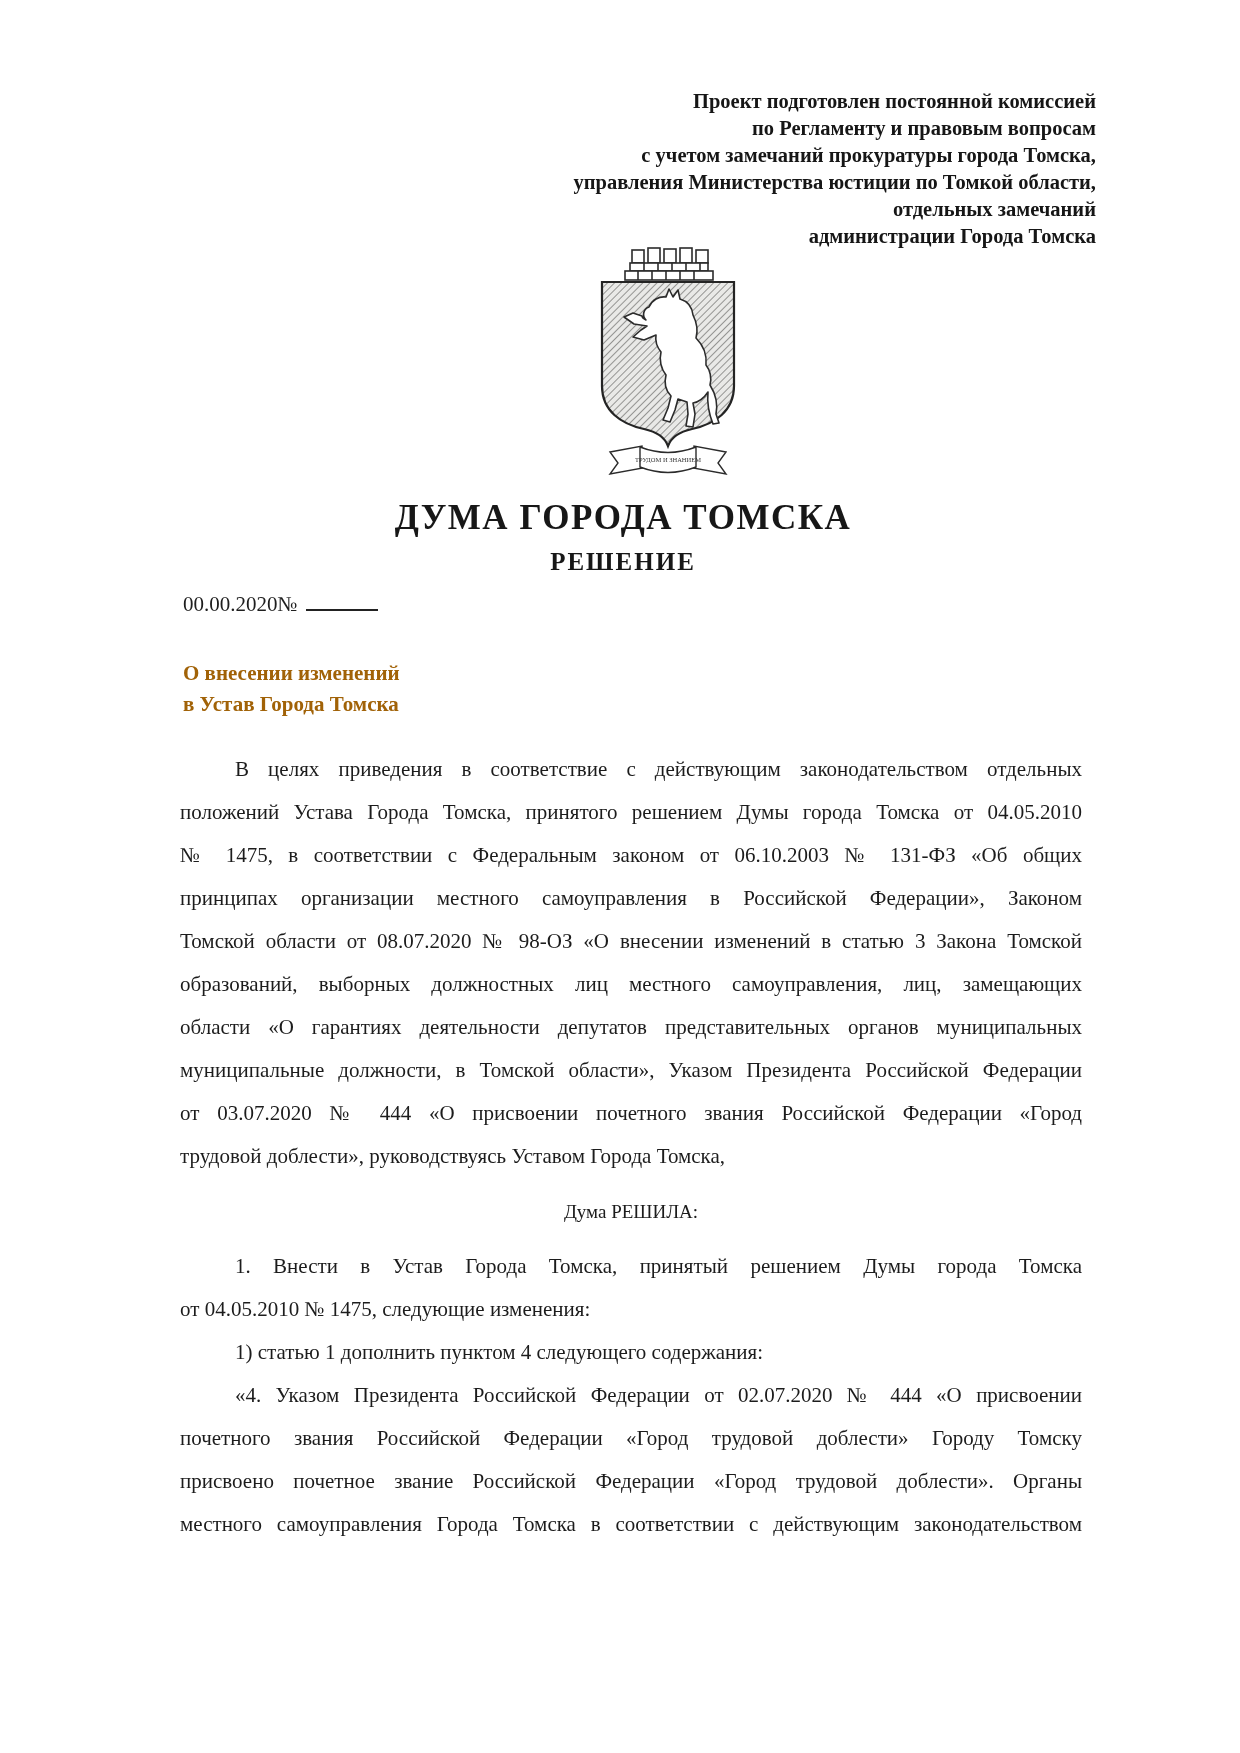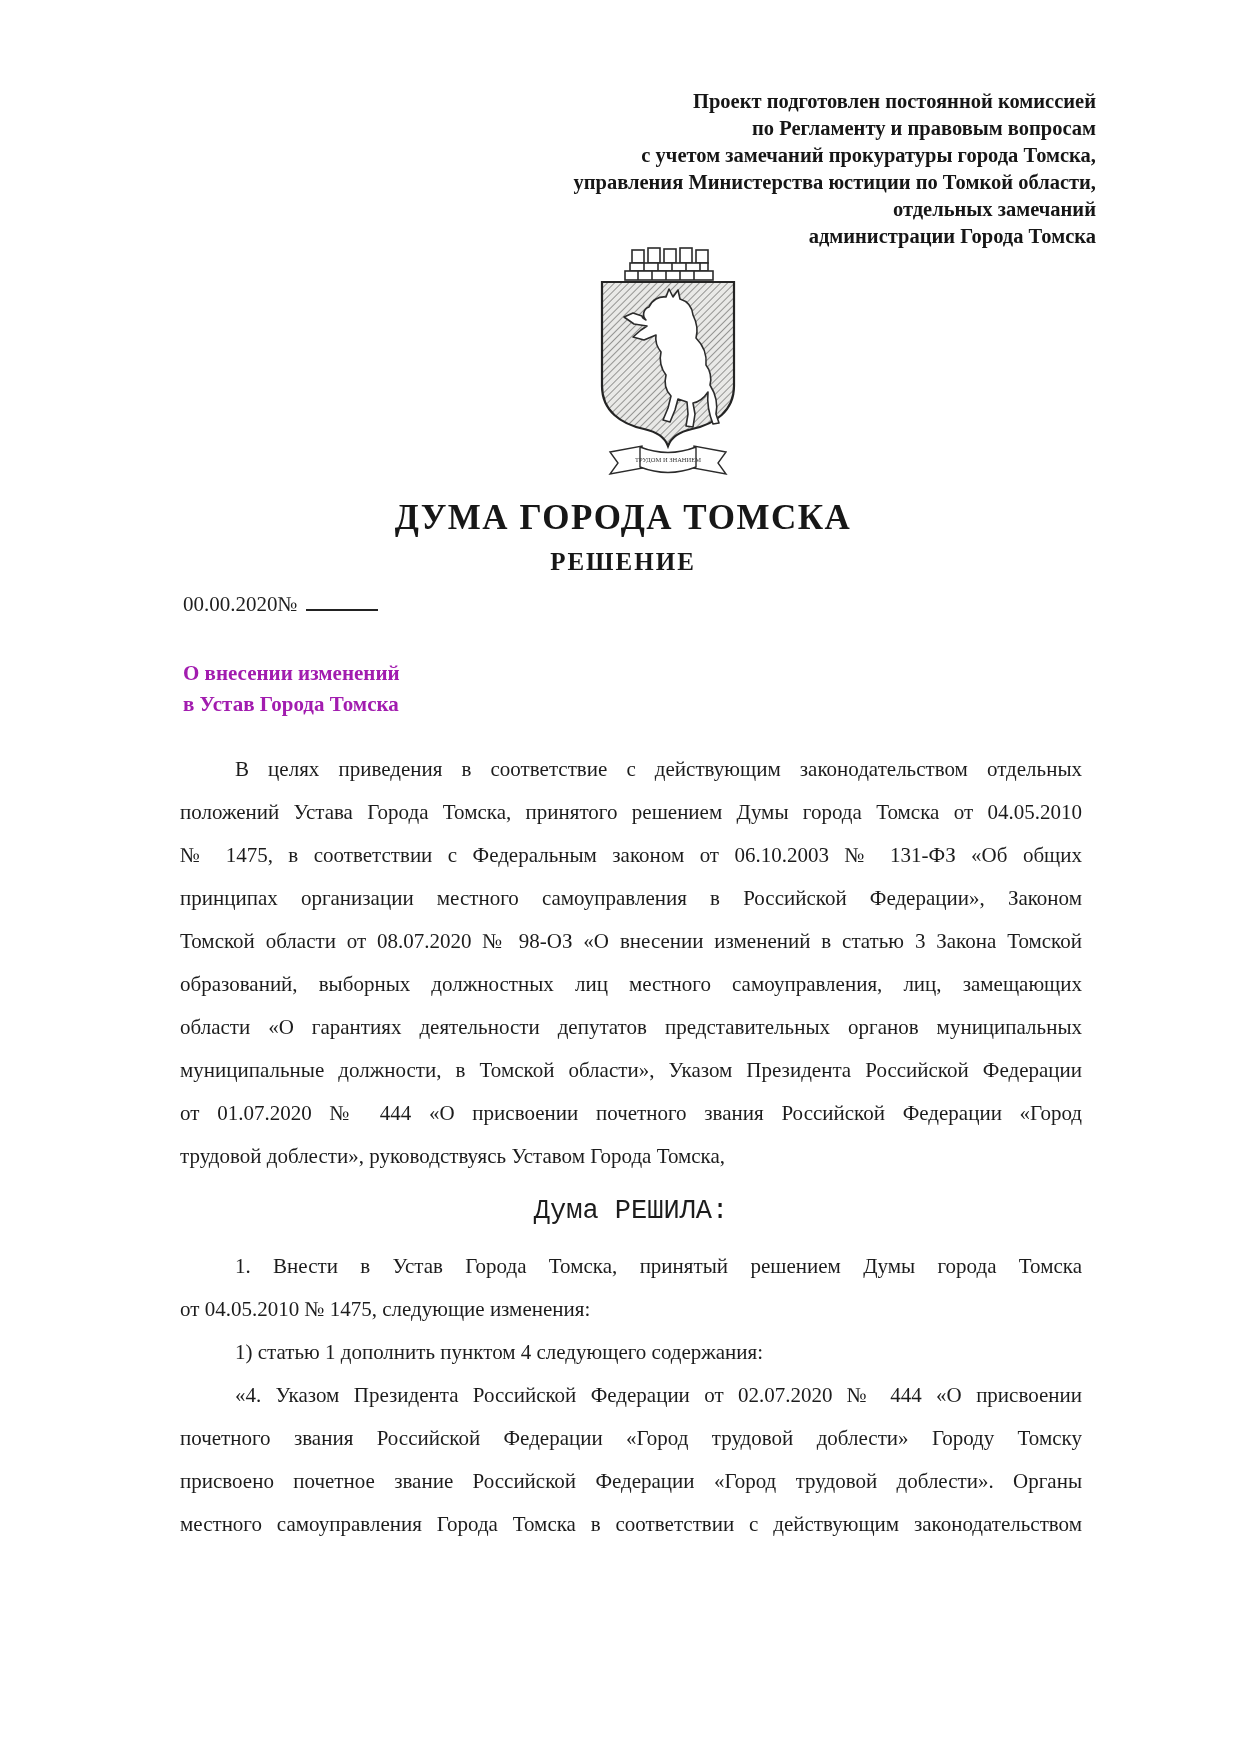--- a/index.html
+++ b/index.html
@@ -77,21 +77,21 @@
     vertical-align: baseline;
   }
 
   .subject {
     position: absolute;
     top: 658px;
     left: 183px;
     font-weight: bold;
     font-size: 21px;
     line-height: 31px;
-    color: #a21caf;
+    color: #a16207;
   }
 
   .content {
     position: absolute;
     top: 748px;
     left: 180px;
     width: 902px;
     font-size: 21px;
     color: #1c1c1c;
   }
@@ -100,24 +100,23 @@
     text-align: justify;
     text-align-last: justify;
     text-justify: inter-word;
     white-space: normal;
   }
   .para > div:first-child { padding-left: 55px; }
   .para.end > div:last-child { text-align-last: left; }   
   .para.single > div { text-align-last: left; }           
   .resolved {
     text-align: center;
-    font-size: 27px;
+    font-size: 19px;
     line-height: 43px;
     margin: 12px 0 12px;
-    font-family: Liberation Mono, monospace;
   }
 </style>
 </head>
 <body>
 
 <div class="page">
 
   <div class="header-note">
       <div class="header-line">Проект подготовлен постоянной комиссией</div>
       <div class="header-line">по Регламенту и правовым вопросам</div>
@@ -191,21 +190,21 @@
   <div class="content">
     <div class="para end">
         <div class="body-line">В целях приведения в соответствие с действующим законодательством отдельных</div>
         <div class="body-line">положений Устава Города Томска, принятого решением Думы города Томска от 04.05.2010</div>
         <div class="body-line">№ 1475, в соответствии с Федеральным законом от 06.10.2003 № 131-ФЗ «Об общих</div>
         <div class="body-line">принципах организации местного самоуправления в Российской Федерации», Законом</div>
         <div class="body-line">Томской области от 08.07.2020 № 98-ОЗ «О внесении изменений в статью 3 Закона Томской</div>
         <div class="body-line">образований, выборных должностных лиц местного самоуправления, лиц, замещающих</div>
         <div class="body-line">области «О гарантиях деятельности депутатов представительных органов муниципальных</div>
         <div class="body-line">муниципальные должности, в Томской области», Указом Президента Российской Федерации</div>
-        <div class="body-line">от 01.07.2020 № 444 «О присвоении почетного звания Российской Федерации «Город</div>
+        <div class="body-line">от 03.07.2020 № 444 «О присвоении почетного звания Российской Федерации «Город</div>
         <div class="body-line">трудовой доблести», руководствуясь Уставом Города Томска,</div>
       </div>
 
     <div class="resolved">Дума РЕШИЛА:</div>
 
     <div class="para end">
         <div class="body-line">1. Внести в Устав Города Томска, принятый решением Думы города Томска</div>
         <div class="body-line">от 04.05.2010 № 1475, следующие изменения:</div>
       </div>
 

